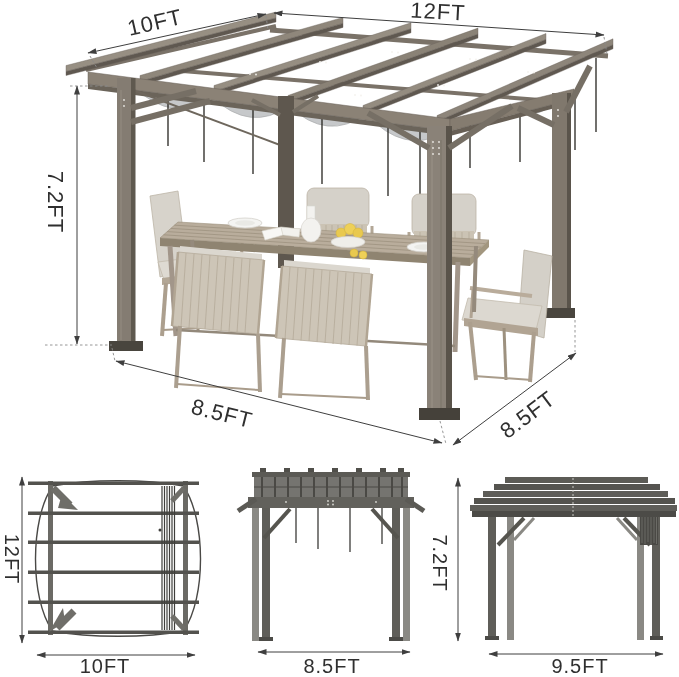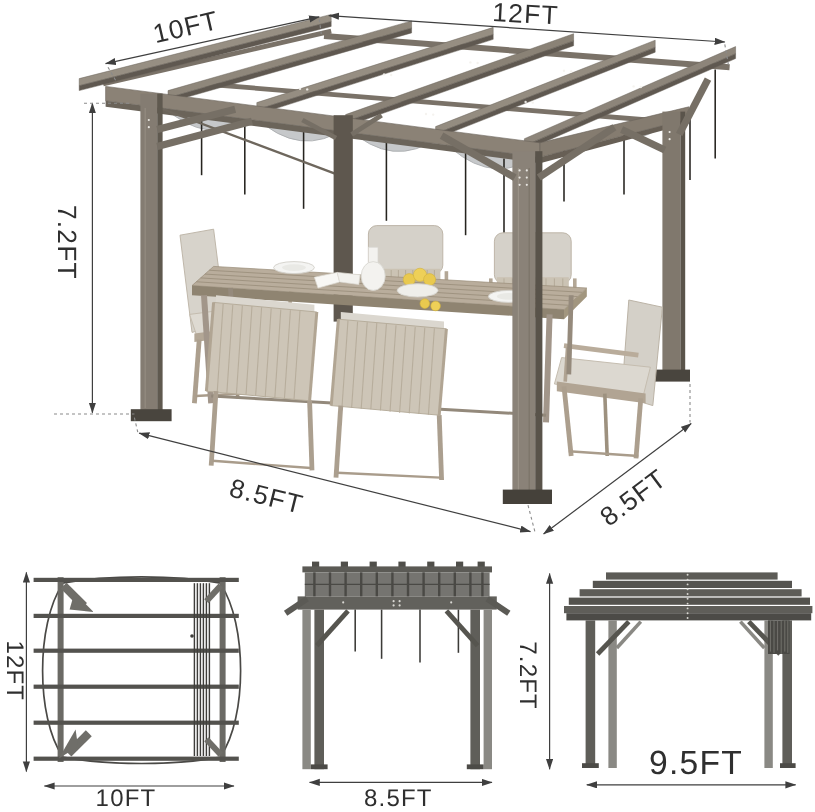--- a/index.html
+++ b/index.html
@@ -458,14 +458,14 @@
   <div class="lbl" style="left:155px;top:23px;font-size:22px;transform:translate(-50%,-50%) rotate(-13deg);">10FT</div>
   <div class="lbl" style="left:438px;top:12px;font-size:22px;transform:translate(-50%,-50%) rotate(3deg);">12FT</div>
   <div class="lbl" style="left:55px;top:202px;font-size:22px;transform:translate(-50%,-50%) rotate(90deg);">7.2FT</div>
   <div class="lbl" style="left:222px;top:414px;font-size:22px;transform:translate(-50%,-50%) rotate(14deg);">8.5FT</div>
   <div class="lbl" style="left:528px;top:415px;font-size:22px;transform:translate(-50%,-50%) rotate(-37deg);">8.5FT</div>
 
   <div class="lbl" style="left:11px;top:559px;font-size:20px;transform:translate(-50%,-50%) rotate(90deg);">12FT</div>
   <div class="lbl" style="left:105px;top:666px;font-size:20px;transform:translate(-50%,-50%);">10FT</div>
   <div class="lbl" style="left:332px;top:666px;font-size:20px;transform:translate(-50%,-50%);">8.5FT</div>
   <div class="lbl" style="left:439px;top:563px;font-size:20px;transform:translate(-50%,-50%) rotate(90deg);">7.2FT</div>
-  <div class="lbl" style="left:580px;top:636px;font-size:28px;transform:translate(-50%,-50%);">9.5FT</div>
+  <div class="lbl" style="left:580px;top:666px;font-size:20px;transform:translate(-50%,-50%);">9.5FT</div>
 </div>
 
 </body></html>

